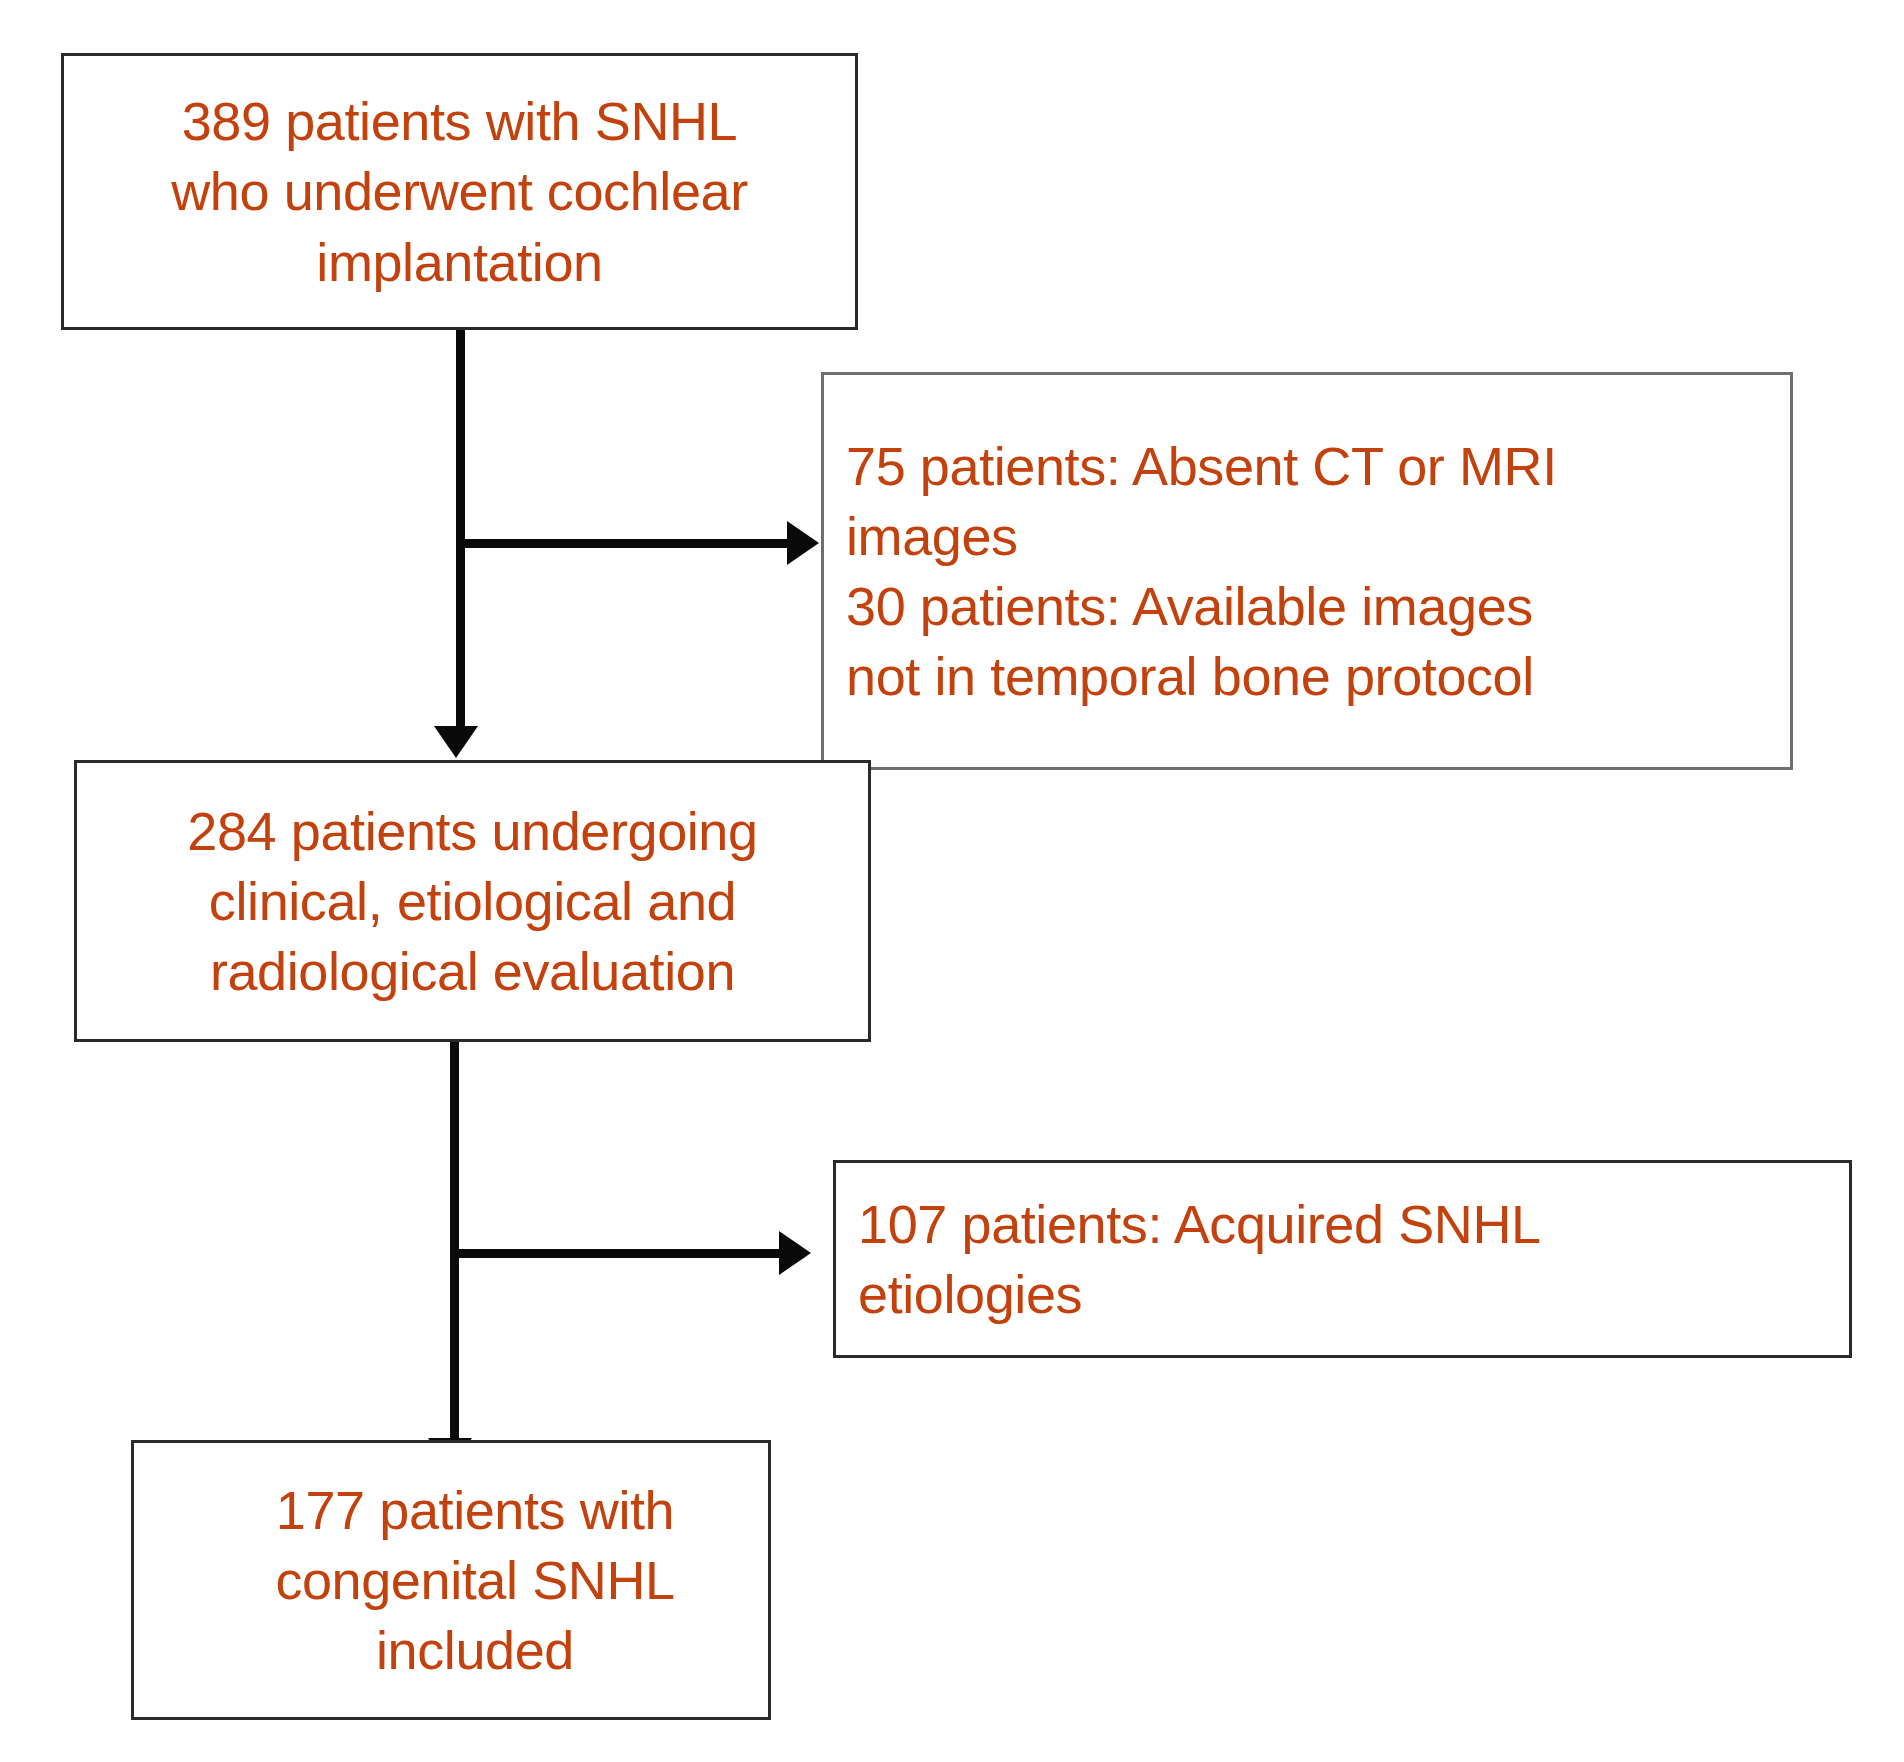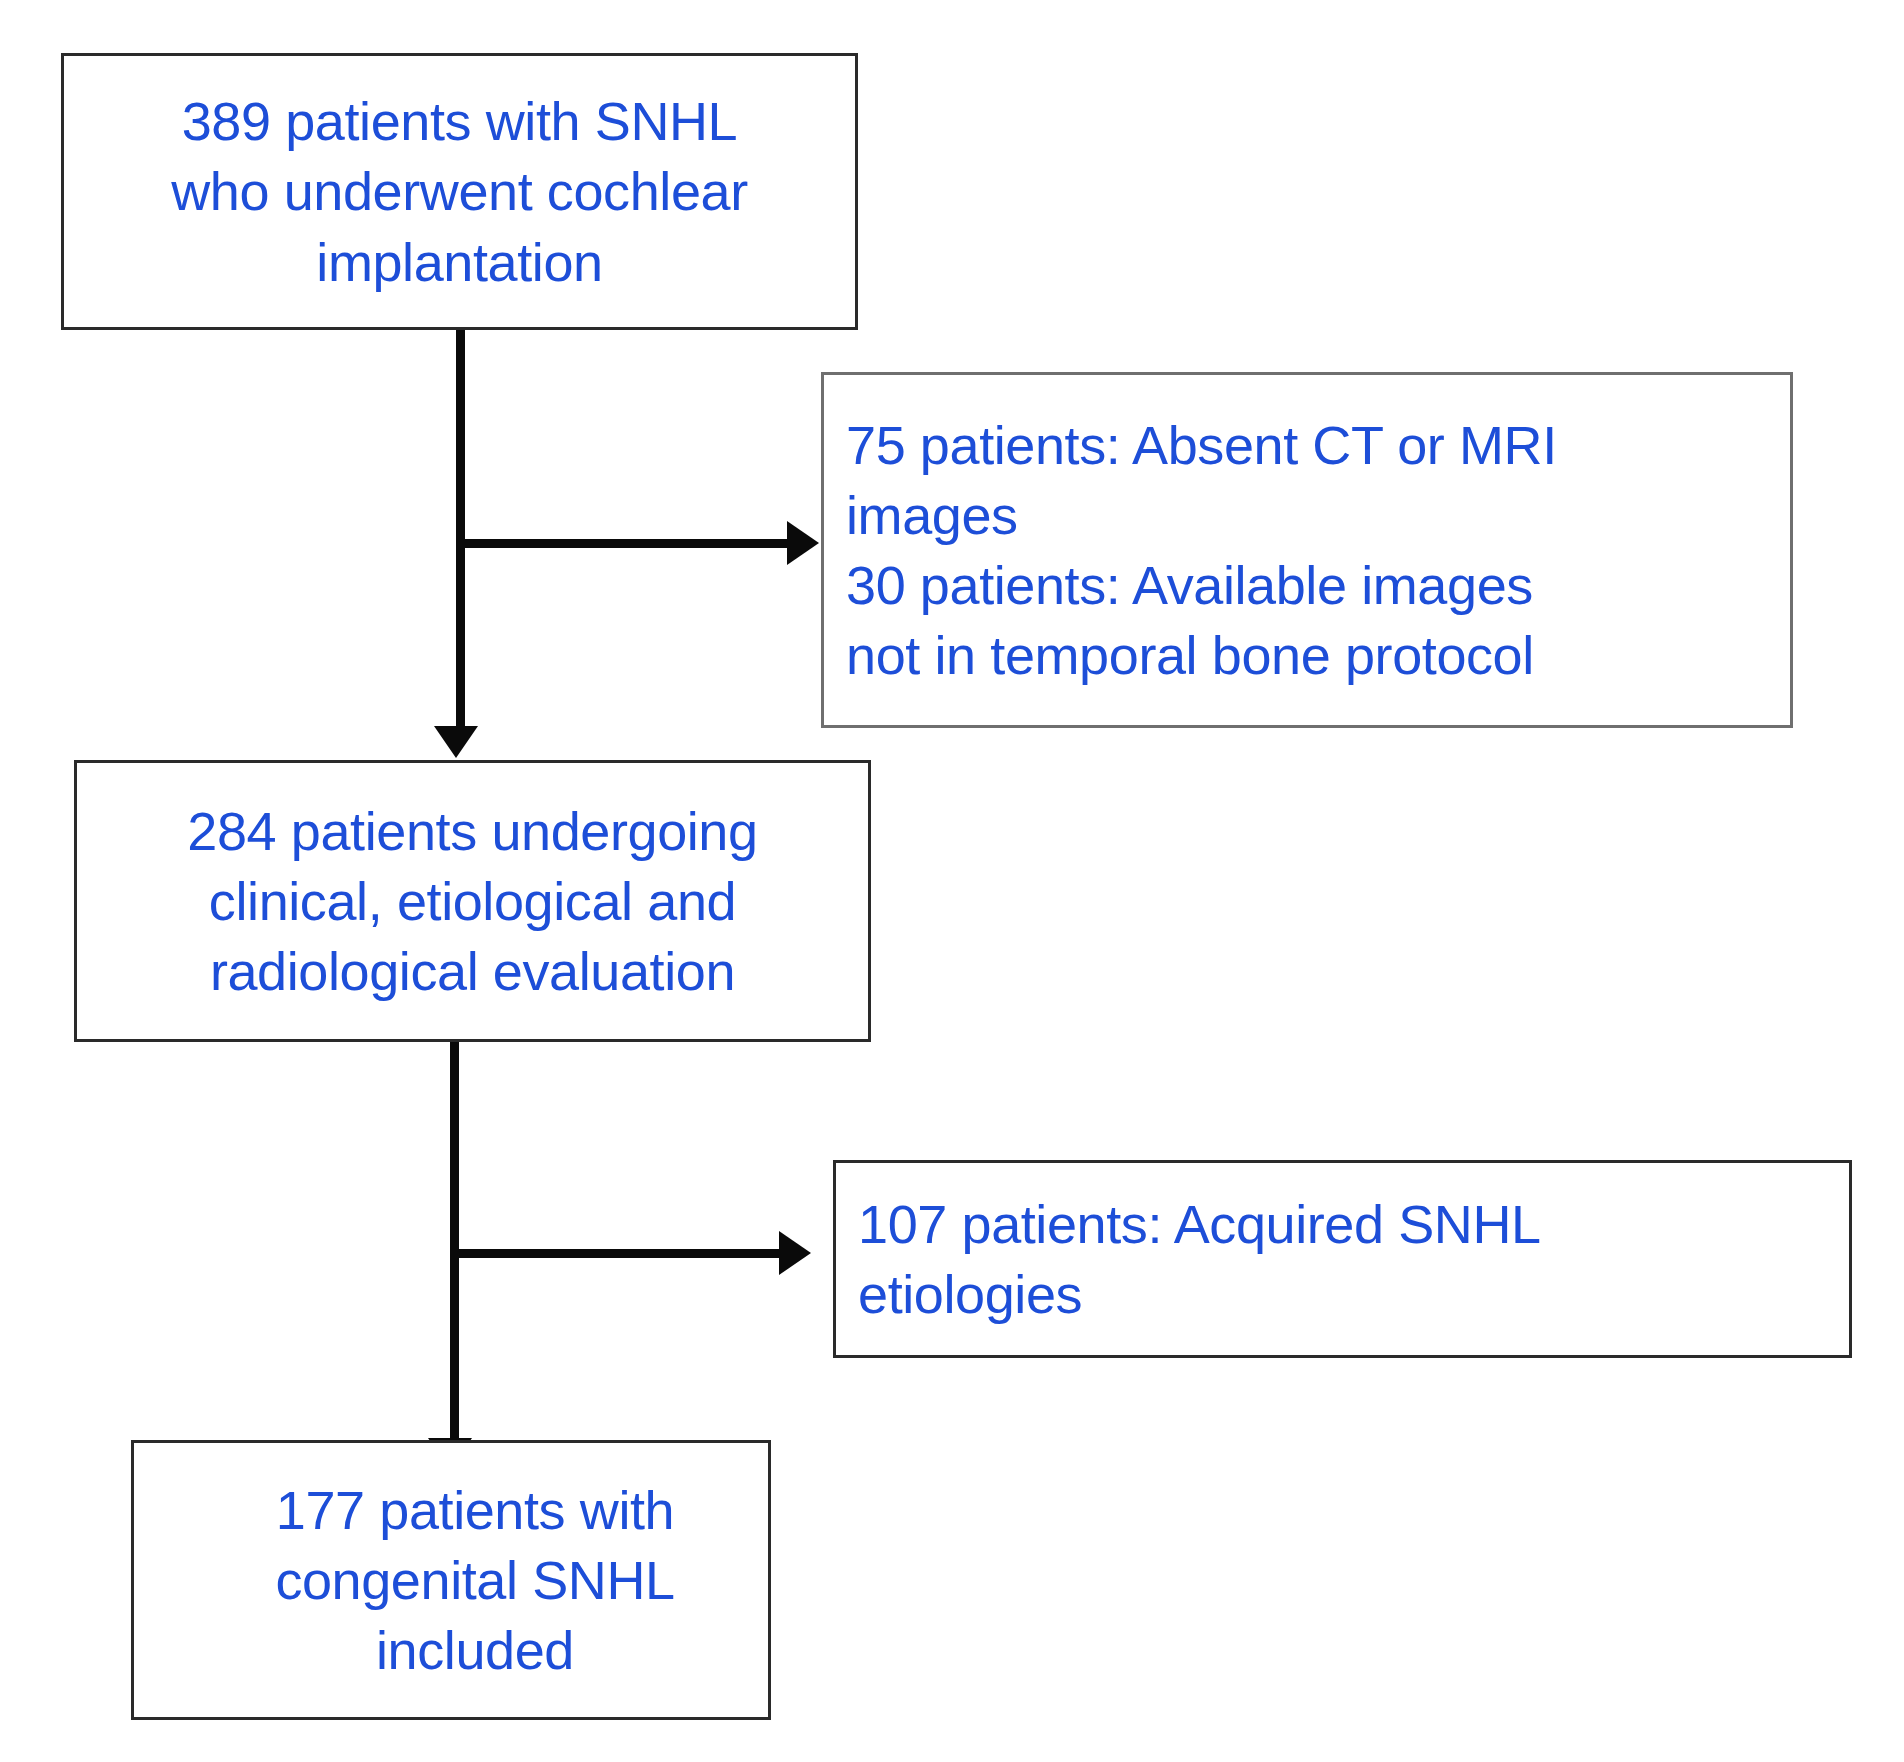--- a/index.html
+++ b/index.html
@@ -24,32 +24,32 @@
     display: flex;
     align-items: center;
     justify-content: center;
   }
   .node.dark {
     border-color: #2a2a2a;
   }
   .node .txt {
     font-size: 54px;
     line-height: 1.30;
-    color: #1d4ed8;
+    color: #c2410c;
     font-weight: 400;
     letter-spacing: -0.4px;
     white-space: pre-line;
     padding: 0 14px;
   }
   .txt.center { text-align: center; }
   .txt.left   { text-align: left; width: 100%; padding-left: 22px; }
 
   
   #node-start      { left: 61px;  top: 53px;   width: 797px;  height: 277px; }
-  #node-excl-1     { left: 821px; top: 372px;  width: 972px;  height: 356px; }
+  #node-excl-1     { left: 821px; top: 372px;  width: 972px;  height: 398px; }
   #node-eval       { left: 74px;  top: 760px;  width: 797px;  height: 282px; }
   #node-excl-2     { left: 812px; top: 1160px; width: 1019px; height: 198px; margin-left: 21px; }
   #node-included   { left: 131px; top: 1440px; width: 640px;  height: 280px; padding-left: 48px; }
 
   
   .vline {
     position: absolute;
     width: 9px;
     background: #0a0a0a;
   }

